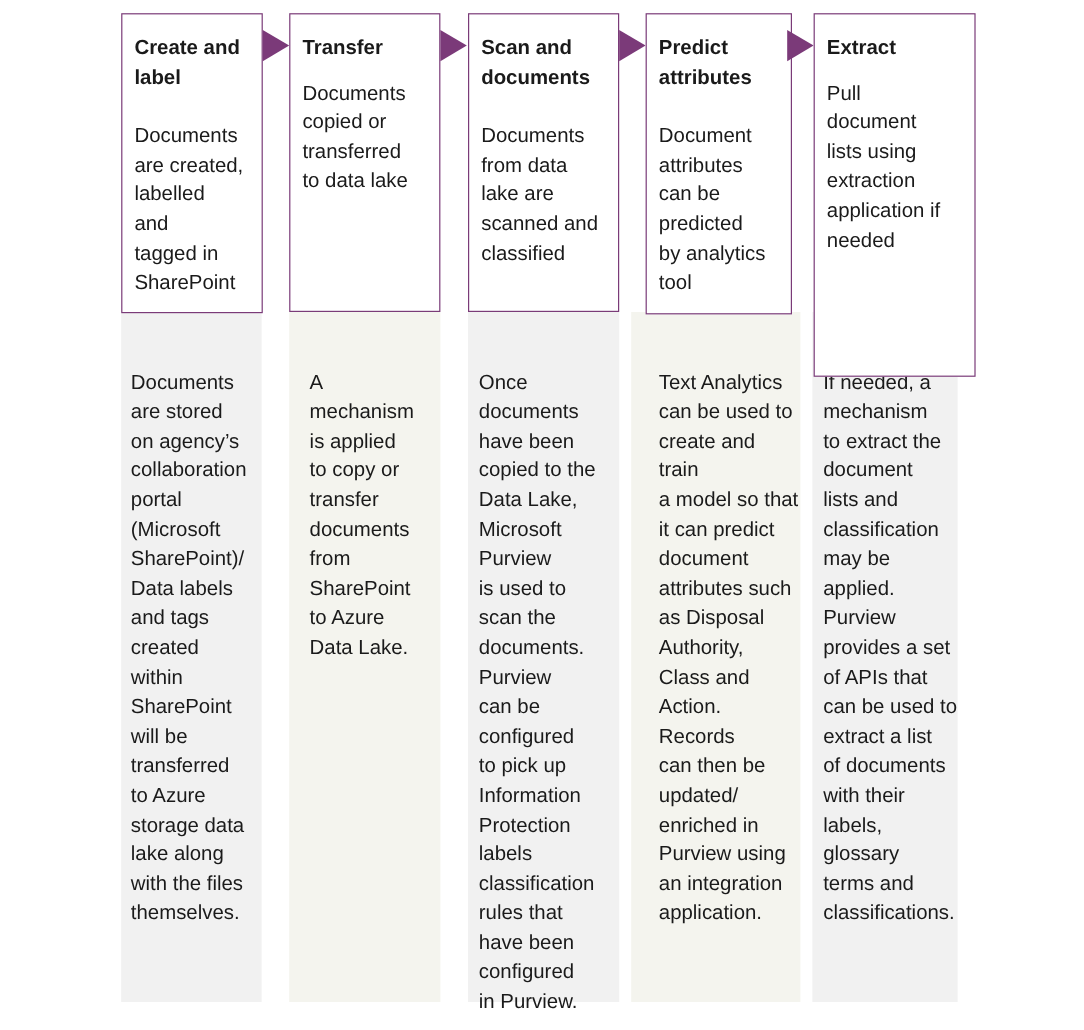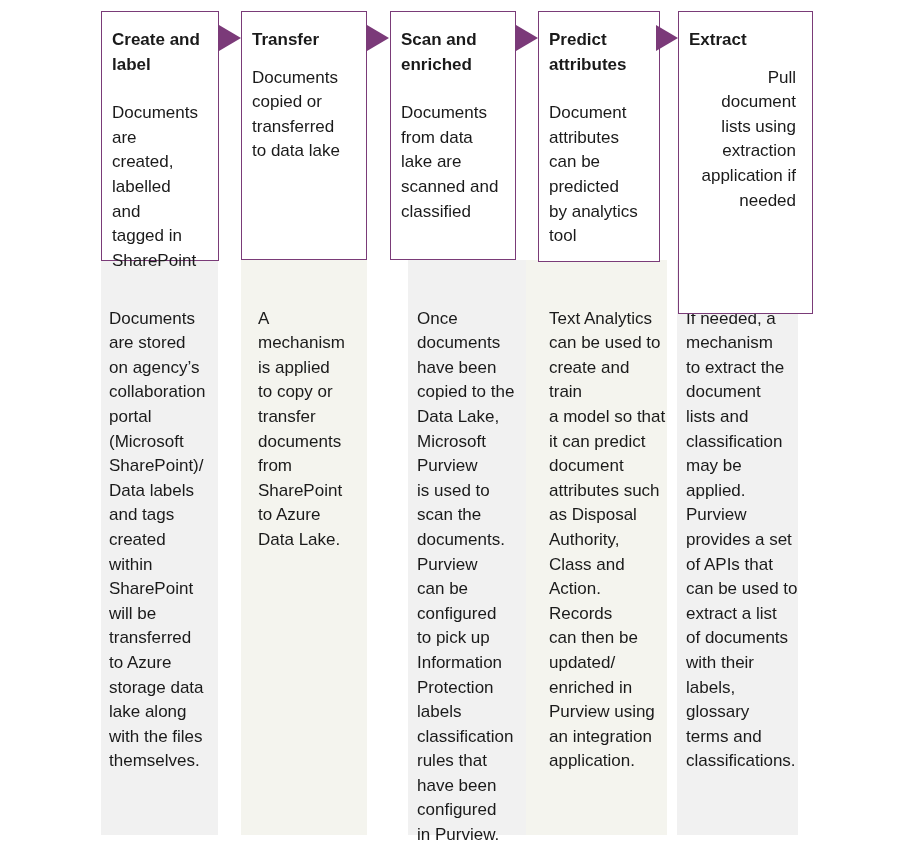--- a/index.html
+++ b/index.html
@@ -3,21 +3,21 @@
   <meta charset="utf-8">
   <style>
     html, body { margin: 0; padding: 0; background: #ffffff; }
     body { width: 903px; height: 858px; position: relative; overflow: hidden;
            font-family: "Liberation Sans", "DejaVu Sans", sans-serif; color: #1a1a1a; }
     .body-col { position: absolute; top: 260px; height: 575px; box-sizing: border-box;
                 font-size: 17px; line-height: 24.6px; padding-top: 22px; white-space: pre-line; }
     .body-col.gray { background: #f1f1f1; }
     .body-col.cream { background: #f4f4ee; }
     .head-box { position: absolute; top: 11px; box-sizing: border-box; background: #ffffff;
-                border: 1.5px solid #7a3b78; padding: 16px 16px 0 10px; font-size: 17px; line-height: 24.6px; }
+                border: 1.5px solid #7a3b78; padding: 16px 0 0 10px; font-size: 17px; line-height: 24.6px; }
     .head-title { font-weight: bold; white-space: pre-line; }
     .head-desc { white-space: pre-line; margin-top: 24px; }
     .arrow { position: absolute; top: 25px; width: 0; height: 0;
              border-top: 13px solid transparent; border-bottom: 13px solid transparent;
              border-left: 22px solid #7b3a79; }
   </style>
 </head>
 <body>
 
 <div class="body-col gray" style="left:101px; width:117px; padding-left:8px;">
@@ -46,21 +46,21 @@
 mechanism
 is applied
 to copy or
 transfer
 documents
 from
 SharePoint
 to Azure
 Data Lake.</span>
 </div>
-<div class="body-col gray" style="left:390px; width:126px; padding-left:9px;margin-left:18px;">
+<div class="body-col gray" style="left:390px; width:126px; padding-left:9px;">
   <span>Once
 documents
 have been
 copied to the
 Data Lake,
 Microsoft
 Purview
 is used to
 scan the
 documents.
@@ -132,21 +132,21 @@
   <div class="head-title">Transfer</div>
   <div class="head-desc" style="margin-top:13px;">Documents
 copied or
 transferred
 to data lake</div>
 </div>
 <div class="arrow" style="left:367px;"></div>
 
 <div class="head-box" style="left:390px; width:126px; height:249px;">
   <div class="head-title">Scan and
-enriched</div>
+documents</div>
   <div class="head-desc">Documents
 from data
 lake are
 scanned and
 classified</div>
 </div>
 <div class="arrow" style="left:516px;"></div>
 
 <div class="head-box" style="left:538px; width:122px; height:251px;">
   <div class="head-title">Predict
@@ -155,19 +155,19 @@
 attributes
 can be
 predicted
 by analytics
 tool</div>
 </div>
 <div class="arrow" style="left:656px;"></div>
 
 <div class="head-box" style="left:678px; width:135px; height:303px;">
   <div class="head-title">Extract</div>
-  <div class="head-desc" style="margin-top:13px;text-align:right;">Pull
+  <div class="head-desc" style="margin-top:13px;">Pull
 document
 lists using
 extraction
 application if
 needed</div>
 </div>
 
 </body></html>

